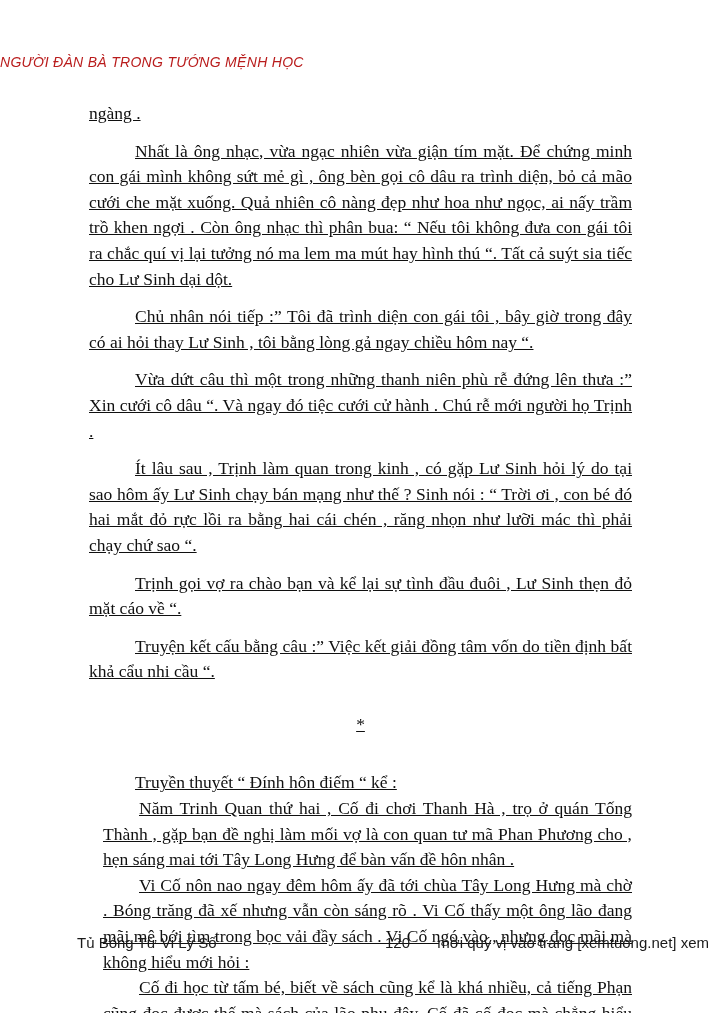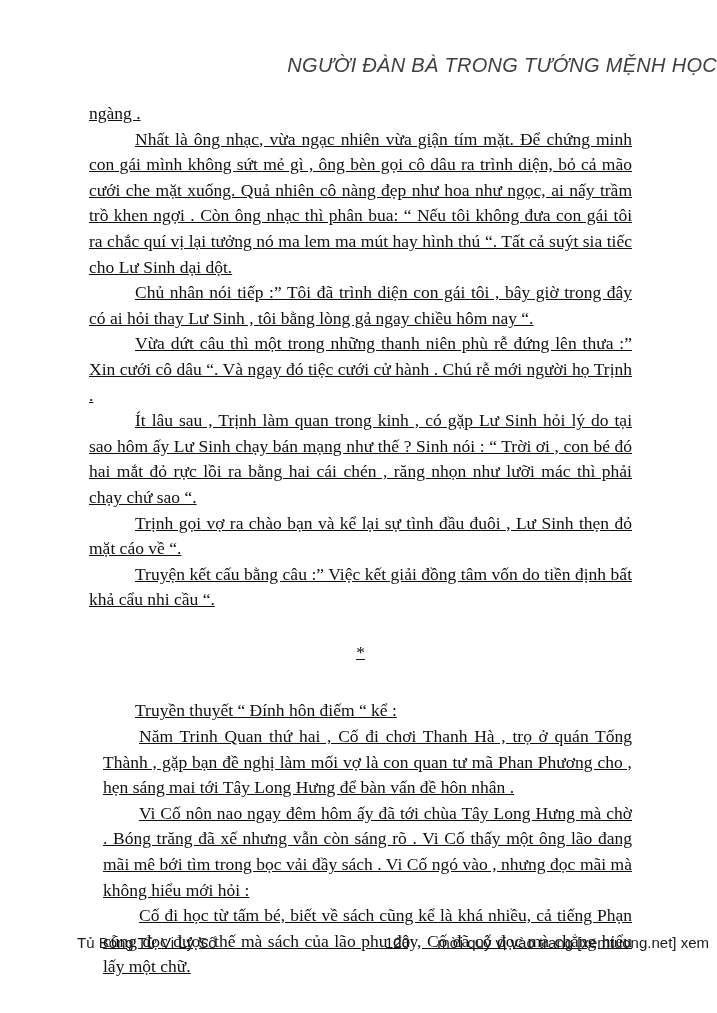--- a/index.html
+++ b/index.html
@@ -10,41 +10,41 @@
     margin: 0 auto;
     background: #ffffff;
     overflow: hidden;
     color: #111;
   }
   .page-title {
     position: absolute;
     top: 54px;
     left: 0;
     width: 100%;
-    text-align: right;
+    text-align: left;
     font-family: "Liberation Sans", sans-serif;
     font-style: italic;
-    font-size: 20px;
+    font-size: 14px;
     letter-spacing: 0.3px;
-    color: #404040;
+    color: #b91c1c;
     white-space: nowrap;
   }
   .content {
     position: absolute;
     left: 89px;
     top: 101px;
     width: 543px;
     font-family: "Liberation Serif", serif;
     font-size: 17.5px;
     line-height: 25.6px;
     text-align: justify;
     color: #101010;
   }
   .content p { margin: 0; padding: 0; text-decoration: underline; }
-  .content p.indent     { text-indent: 46px; }
+  .content p.indent     { text-indent: 46px; margin-top: 12px; }
   .content p.indent-sm  { text-indent: 36px; margin-left: 14px; }
   .content p.noindent   { text-indent: 0; }
   .content p.separator  {
     text-align: center;
     text-indent: 0;
     margin: 27px 0 33px 0;
   }
   .content p.dash-line  { text-indent: 38px; }
   .content p.dash-line .dash { margin-right: 22px; }
   .page-footer {

